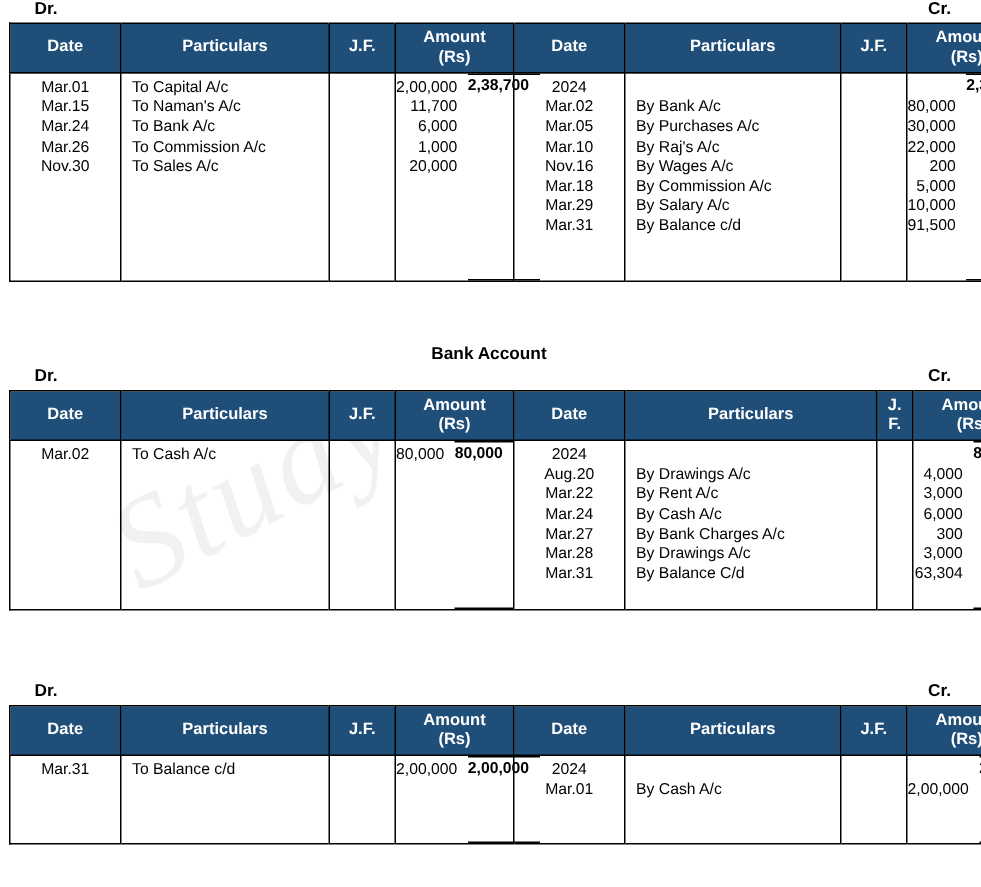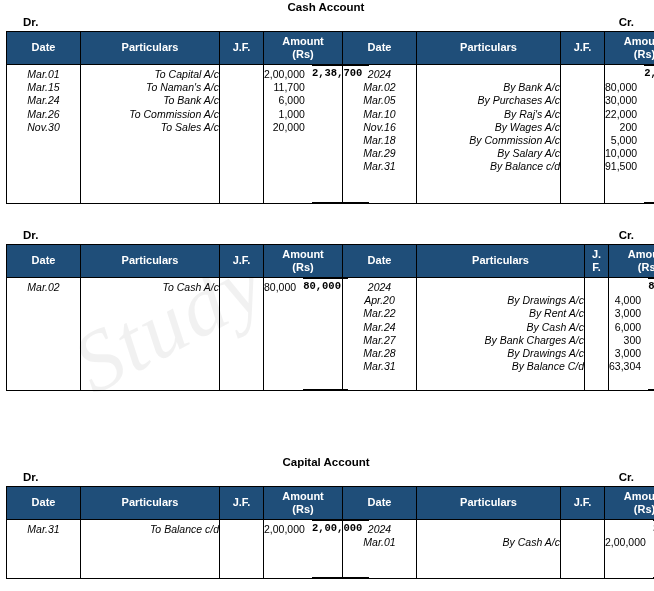--- a/index.html
+++ b/index.html
@@ -82,60 +82,58 @@
     line-height: 12.5px;
     padding: 3px 0 4px 0;
     border-bottom: 1.2px solid #000;
     vertical-align: middle;
   }
   table.led thead th.first { border-left: none; }
   table.led thead th.last { border-right: none; }
   table.led tbody td.first { border-left: none; }
   table.led tbody td.last { border-right: none; }
   .date-col { text-align: center; }
-  .part-col { text-align: right; padding-left: 7px; }
+  .part-col { text-align: left; padding-left: 7px; }
 
   .body-cell { height: 138px; position: relative; }
   .body-cell.bank { height: 112px; }
   .body-cell.cap  { height: 58px; }
 
   .lines { padding-top: 3px; }
-  .lines div { white-space: nowrap; font-style: italic; }
+  .lines div { white-space: nowrap; }
 
   
   .amtbox {
     display: flex;
     flex-direction: row;
     height: 100%;
     box-sizing: border-box;
   }
   .amtbox .entries { flex: 1 1 auto; padding-top: 3px; text-align: right; padding-right: 7px; }
   .amtbox .total {
     border-top: 1.2px solid #000;
     border-bottom: 1.2px solid #000;
     padding-right: 7px;
     font-weight: bold;
     line-height: 14px;
-    font-family: Liberation Mono, monospace;
   }
   .amtbox .dbl {
     border-top: 1.2px solid #000;
     height: 13px;
   }
 
   .hdr-jf-narrow { font-size: 11px; }
 </style>
 </head>
 <body>
 
 <div class="watermark">Study</div>
 
 <div id="ledgers">
     <div class="ledger" style="top: 0px;">
-      <div class="acct-title">Cash Account</div>
       <div class="drcr">
         <span class="dr">Dr.</span>
         <span class="cr">Cr.</span>
       </div>
       <table class="led">
         <colgroup>
           <col style="width: 74px;">
           <col style="width: 139px;">
           <col style="width: 44px;">
           <col style="width: 79px;">
@@ -235,20 +233,21 @@
                 </div>
                 <div class="total">2,38,700</div>
                 <div class="dbl"></div>
               </div>
             </td>
           </tr>
         </tbody>
       </table>
     </div>
     <div class="ledger" style="top: 229px;">
+      <div class="acct-title">Bank Account</div>
       <div class="drcr">
         <span class="dr">Dr.</span>
         <span class="cr">Cr.</span>
       </div>
       <table class="led">
         <colgroup>
           <col style="width: 74px;">
           <col style="width: 139px;">
           <col style="width: 44px;">
           <col style="width: 79px;">
@@ -296,21 +295,21 @@
                 <div class="entries">
                   <div>80,000</div>
                 </div>
                 <div class="total">80,000</div>
                 <div class="dbl"></div>
               </div>
             </td>
             <td class="body-cell bank">
               <div class="lines date-col">
                 <div>2024</div>
-                <div>Apr.20</div>
+                <div>Aug.20</div>
                 <div>Mar.22</div>
                 <div>Mar.24</div>
                 <div>Mar.27</div>
                 <div>Mar.28</div>
                 <div>Mar.31</div>
               </div>
             </td>
             <td class="body-cell bank">
               <div class="lines part-col">
                 <div>&nbsp;</div>
@@ -336,21 +335,20 @@
                 </div>
                 <div class="total">80,000</div>
                 <div class="dbl"></div>
               </div>
             </td>
           </tr>
         </tbody>
       </table>
     </div>
     <div class="ledger" style="top: 455px;">
-      <div class="acct-title">Capital Account</div>
       <div class="drcr">
         <span class="dr">Dr.</span>
         <span class="cr">Cr.</span>
       </div>
       <table class="led">
         <colgroup>
           <col style="width: 74px;">
           <col style="width: 139px;">
           <col style="width: 44px;">
           <col style="width: 79px;">

